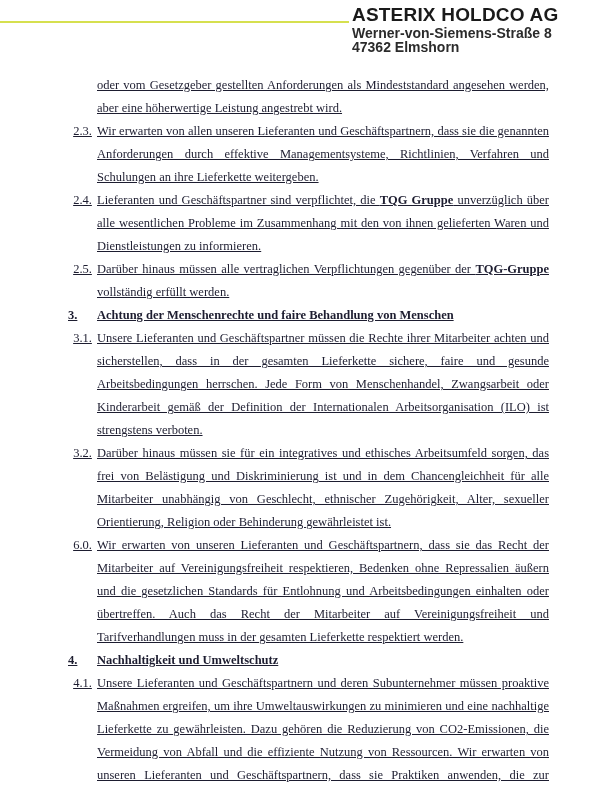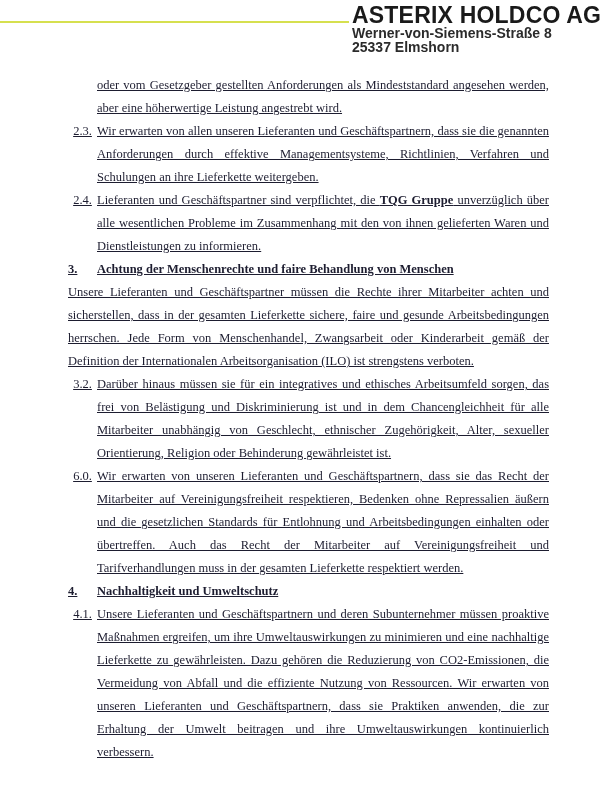--- a/index.html
+++ b/index.html
@@ -19,21 +19,21 @@
     width: 349px;
     height: 2px;
   }
   .header-text {
     position: absolute;
     left: 352px;
     top: 4px;
     font-family: "Liberation Sans", sans-serif;
   }
   .company {
-    font-size: 23px;
+    font-size: 19px;
     font-weight: bold;
     color: #1a1a1a;
     line-height: 22px;
     letter-spacing: 0.2px;
     white-space: nowrap;
   }
   .addr {
     font-size: 14px;
     font-weight: bold;
     color: #2b2b2b;
@@ -61,42 +61,47 @@
 </head>
 <body>
 
 <div class="page">
 
   <div>
     <div class="header-rule" style="background: rgb(214, 224, 79);"></div>
     <div class="header-text">
       <div class="company">ASTERIX HOLDCO AG</div>
       <div class="addr">Werner-von-Siemens-Straße 8</div>
-      <div class="addr">25337 Elmshorn</div>
+      <div class="addr">47362 Elmshorn</div>
     </div>
   </div>
 
   <div class="doc-body" id="doc-body" style="color: rgb(29, 29, 48);">
       <div class="para">
         <span class="num"></span>
         <span class="text"><span class="seg">oder vom Gesetzgeber gestellten Anforderungen als Mindeststandard angesehen werden, aber eine höherwertige Leistung angestrebt wird.</span></span>
       </div>
       <div class="para">
         <span class="num">2.3.</span>
         <span class="text"><span class="seg">Wir erwarten von allen unseren Lieferanten und Geschäftspartnern, dass sie die genannten Anforderungen durch effektive Managementsysteme, Richtlinien, Verfahren und Schulungen an ihre Lieferkette weitergeben.</span></span>
       </div>
       <div class="para">
         <span class="num">2.4.</span>
         <span class="text"><span class="seg">Lieferanten und Geschäftspartner sind verpflichtet, die </span><span class="seg-bold">TQG Gruppe</span><span class="seg"> unverzüglich über alle wesentlichen Probleme im Zusammenhang mit den von ihnen gelieferten Waren und Dienstleistungen zu informieren.</span></span>
       </div>
+      <div class="para">
+        <span class="num">2.5.</span>
+        <span class="text"><span class="seg">Darüber hinaus müssen alle vertraglichen Verpflichtungen gegenüber der </span><span class="seg-bold">TQG-Gruppe</span><span class="seg"> vollständig erfüllt werden.</span></span>
+      </div>
       <div class="para heading">
         <span class="num">3.</span>
         <span class="text"><span class="seg-bold">Achtung der Menschenrechte und faire Behandlung von Menschen</span></span>
       </div>
       <div class="para">
+        <span class="num">3.1.</span>
         <span class="text"><span class="seg">Unsere Lieferanten und Geschäftspartner müssen die Rechte ihrer Mitarbeiter achten und sicherstellen, dass in der gesamten Lieferkette sichere, faire und gesunde Arbeitsbedingungen herrschen. Jede Form von Menschenhandel, Zwangsarbeit oder Kinderarbeit gemäß der Definition der Internationalen Arbeitsorganisation (ILO) ist strengstens verboten.</span></span>
       </div>
       <div class="para">
         <span class="num">3.2.</span>
         <span class="text"><span class="seg">Darüber hinaus müssen sie für ein integratives und ethisches Arbeitsumfeld sorgen, das frei von Belästigung und Diskriminierung ist und in dem Chancengleichheit für alle Mitarbeiter unabhängig von Geschlecht, ethnischer Zugehörigkeit, Alter, sexueller Orientierung, Religion oder Behinderung gewährleistet ist.</span></span>
       </div>
       <div class="para">
         <span class="num">6.0.</span>
         <span class="text"><span class="seg">Wir erwarten von unseren Lieferanten und Geschäftspartnern, dass sie das Recht der Mitarbeiter auf Vereinigungsfreiheit respektieren, Bedenken ohne Repressalien äußern und die gesetzlichen Standards für Entlohnung und Arbeitsbedingungen einhalten oder übertreffen. Auch das Recht der Mitarbeiter auf Vereinigungsfreiheit und Tarifverhandlungen muss in der gesamten Lieferkette respektiert werden.</span></span>
       </div>

